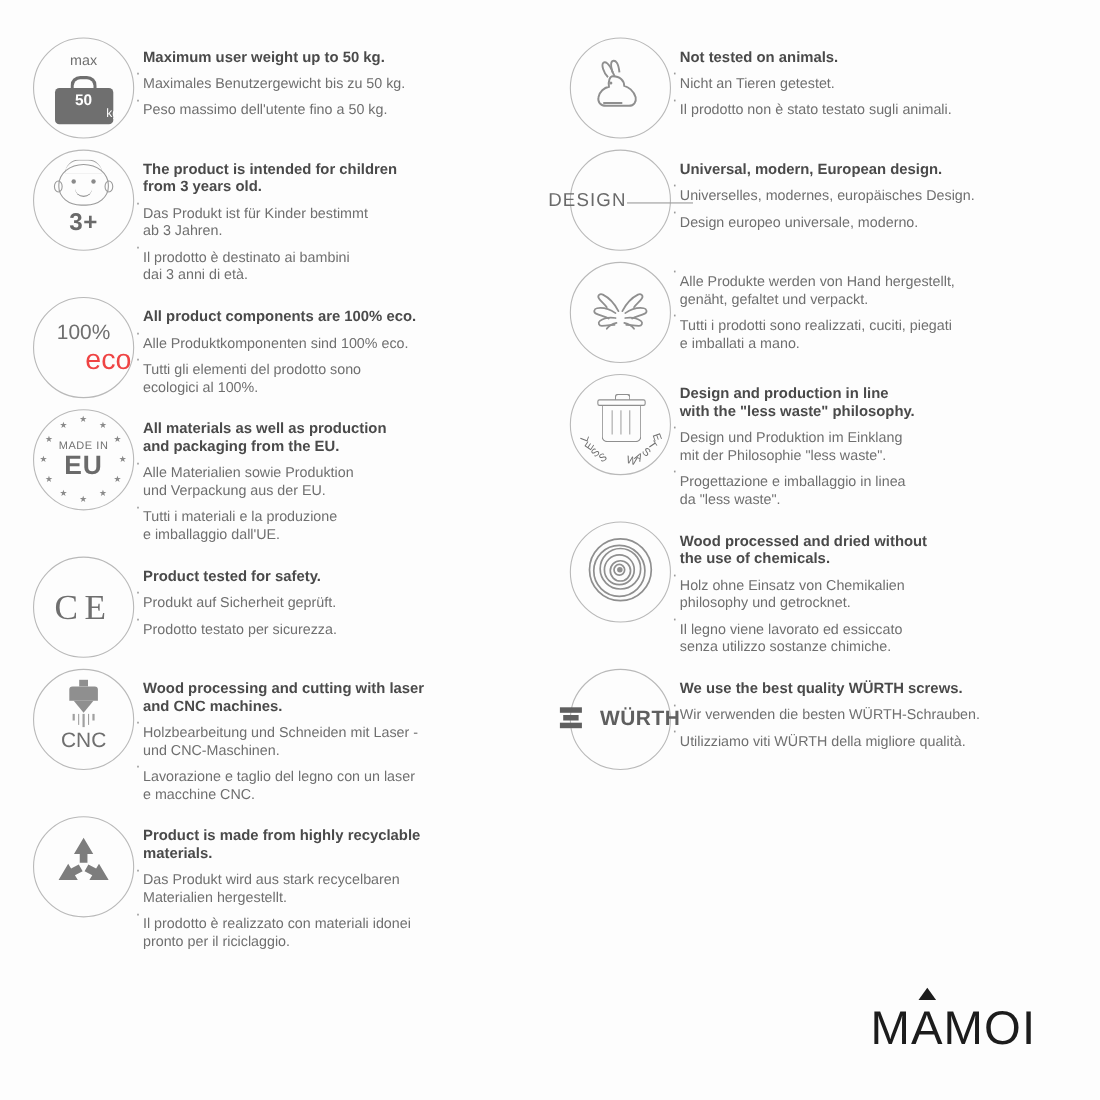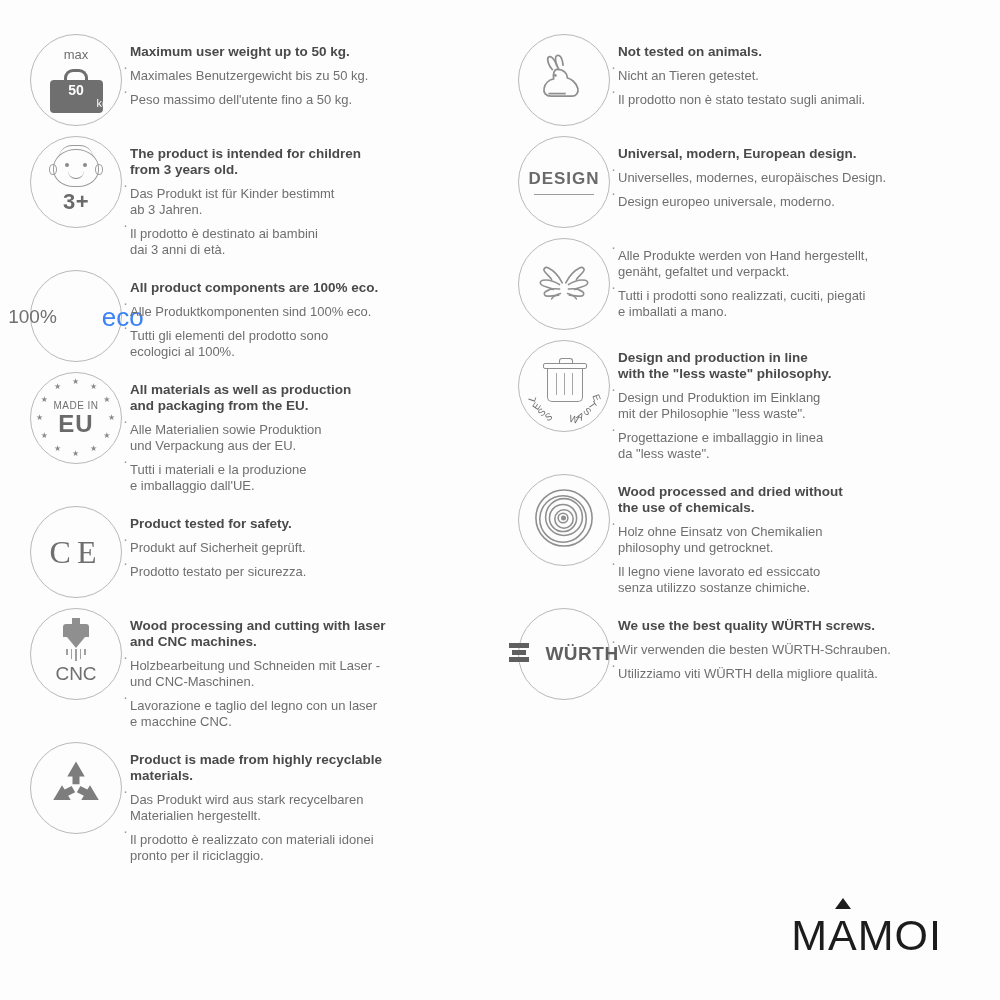--- a/index.html
+++ b/index.html
@@ -137,23 +137,23 @@
     position:absolute; bottom:7px; left:14px; width:16px; height:8px;
     border-bottom: 1.6px solid #8a8a8a; border-radius: 0 0 12px 12px;
   }
   .kid-face .ear {
     position:absolute; top:14px; width:6px;height:9px;border:1.5px solid #9b9b9b;border-radius:50%;
   }
   .kid-face .ear.l { left:-5px; }
   .kid-face .ear.r { right:-5px; }
   .kid-age { font-size: 22px; font-weight: bold; color:#6a6a6a; letter-spacing:0.5px;}
 
-  .ic-eco { display:flex; flex-direction:row; align-items:center; line-height:1; }
+  .ic-eco { display:flex; flex-direction:column; align-items:center; line-height:1; }
   .ic-eco .p100 { font-size: 19px; color:#6f6f6f; }
-  .ic-eco .eco { font-size: 26px; color:#3b82f6; margin-top:1px;margin-left:45px;}
+  .ic-eco .eco { font-size: 26px; color:#ef4444; margin-top:1px;margin-left:45px;}
   .eu-inner { display:flex; flex-direction:column; align-items:center; line-height:1;}
   .eu-inner .made { font-size:10px; letter-spacing:0.5px; color:#6f6f6f; margin-bottom:1px;}
   .eu-inner .eu { font-size:24px; font-weight:bold; color:#6a6a6a; letter-spacing:1px;}
   .eu-stars { position:absolute; inset:0; }
   .eu-stars span {
     position:absolute; font-size:8px; color:#8a8a8a; line-height:8px;
     left:50%; top:50%;
   }
 
   .ic-ce { font-size: 32px; letter-spacing:6px; color:#6f6f6f; font-family:"Liberation Serif", serif;}
@@ -165,21 +165,21 @@
   .cnc-head::before{content:"";position:absolute;top:-6px;left:9px;width:8px;height:6px;background:#8f8f8f;}
   .cnc-tip { width:0;height:0;border-left:9px solid transparent;border-right:9px solid transparent;border-top:11px solid #8f8f8f;}
   .cnc-rays { height:12px; display:flex; gap:3px; align-items:flex-start; margin-top:1px;}
   .cnc-rays i{display:block;width:1.5px;background:#a0a0a0;}
   .cnc-label{font-size:19px;color:#6f6f6f;margin-top:2px;}
 
   .ic-recycle svg { width:56px; height:56px; }
 
   .ic-rabbit svg { width:56px; height:52px; }
 
-  .ic-design { display:flex;flex-direction:column;align-items:center;font-weight:bold;}
+  .ic-design { display:flex;align-items:center;}
   .ic-design .word{font-size:17px;letter-spacing:1px;color:#6a6a6a;}
   .ic-design .bar{width:60px;height:1.6px;background:#9b9b9b;margin-top:5px;}
 
   .ic-hands svg { width:62px; height:46px; }
 
   .ic-waste { position:relative; width:92px;height:92px;display:flex;align-items:center;justify-content:center;}
   .bin { width:38px;height:38px;position:relative; margin-top:-8px;}
   .bin .lid{position:absolute;top:0;left:-2px;width:42px;height:4px;border:1.4px solid #8f8f8f;border-radius:2px;background:#fdfdfd;}
   .bin .handle{position:absolute;top:-5px;left:14px;width:12px;height:5px;border:1.4px solid #8f8f8f;border-bottom:none;border-radius:3px 3px 0 0;}
   .bin .body{position:absolute;top:6px;left:2px;width:34px;height:32px;border:1.4px solid #8f8f8f;border-top:none;border-radius:0 0 5px 5px;}

